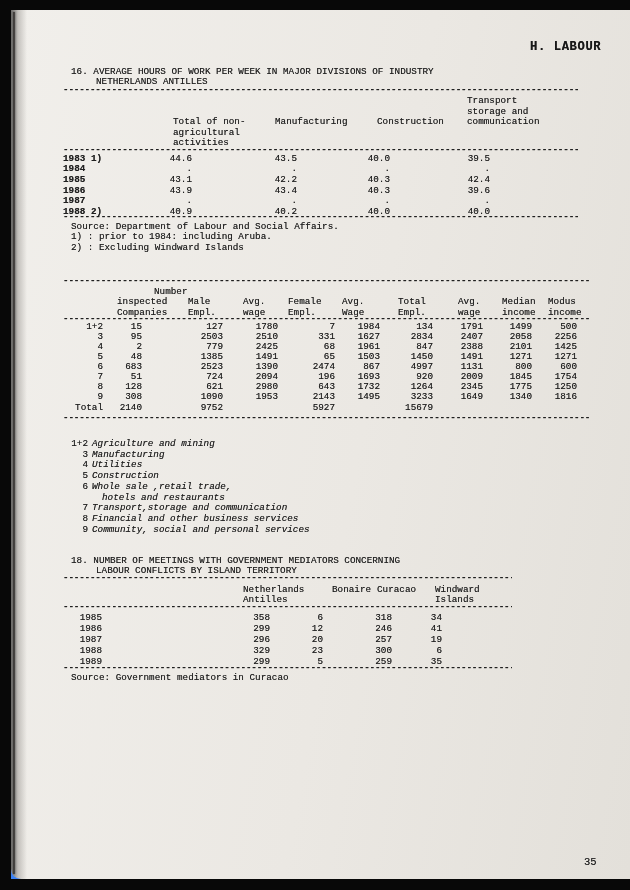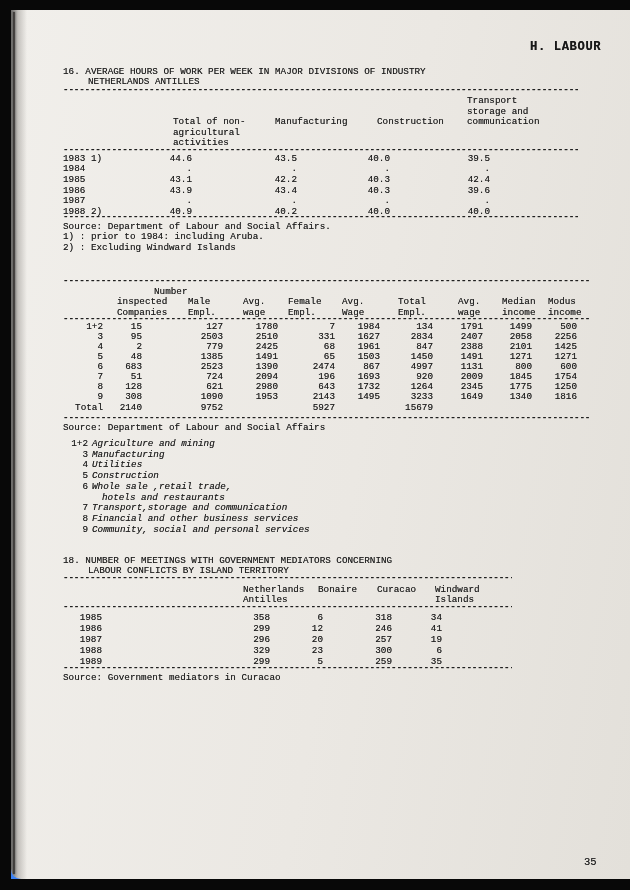--- a/index.html
+++ b/index.html
@@ -11,34 +11,34 @@
   .spine{position:absolute;left:11px;top:10px;width:16px;height:869px;
          background:linear-gradient(to right,rgba(0,0,0,.55),rgba(40,35,30,.22) 45%,rgba(0,0,0,0) 100%);
          border-bottom-left-radius:10px;}
   .spine-line{position:absolute;left:13px;top:12px;width:2px;height:862px;background:rgba(25,22,20,.65);
          box-shadow:0 0 2px rgba(25,22,20,.6);}
   .band-top{position:absolute;left:0;top:0;width:630px;height:10px;background:#080808;}
   .band-left{position:absolute;left:0;top:0;width:11px;height:890px;background:#080808;}
   .band-bottom{position:absolute;left:0;top:879px;width:630px;height:11px;background:#080808;}
 
   .txt{position:absolute;color:#1f1f1f;font-size:9.3px;line-height:10.7px;white-space:pre;
-       text-shadow:0 0 0.5px rgba(30,30,30,.65);}
+       text-shadow:0 0 0.5px rgba(30,30,30,.65);margin-left:8px;}
   .hdr{position:absolute;color:#1f1f1f;font-size:9.3px;line-height:10.5px;white-space:pre;
        text-shadow:0 0 0.5px rgba(30,30,30,.65);}
   .hdr.hn div:first-child{padding-left:5px;margin-left:32px;}
   .dash{position:absolute;overflow:hidden;color:#1c1c1c;font-size:9.3px;line-height:10px;
         white-space:pre;font-weight:bold;letter-spacing:-0.2px;text-shadow:0 0 0.4px rgba(30,30,30,.6);}
 
   table{position:absolute;border-collapse:collapse;table-layout:fixed;
         color:#1f1f1f;font-size:9.3px;text-shadow:0 0 0.5px rgba(30,30,30,.65);}
   td{padding:0;white-space:pre;}
   .t16 td{height:10.7px;line-height:10.7px;text-align:right;}
   .t16 td.c0{text-align:left;}
   .t16{width:427px;}
-  .t16 td.c0{width:52px;} .t16 td.c1{width:77px;} .t16 td.c2{width:105px;}
+  .t16 td.c0{width:52px;font-weight:bold;} .t16 td.c1{width:77px;} .t16 td.c2{width:105px;}
   .t16 td.c3{width:93px;} .t16 td.c4{width:100px;}
 
   .t17{width:514px;}
   .t17 td{height:10px;line-height:10px;text-align:right;}
   .t17 td.c0{width:40px;} .t17 td.c1{width:39px;} .t17 td.c2{width:81px;}
   .t17 td.c3{width:55px;} .t17 td.c4{width:57px;} .t17 td.c5{width:45px;}
   .t17 td.c6{width:53px;} .t17 td.c7{width:50px;} .t17 td.c8{width:49px;}
   .t17 td.c9{width:45px;}
 
   .t18{width:379px;}
@@ -259,39 +259,38 @@
           <td class="c5"></td>
           <td class="c6">15679</td>
           <td class="c7"></td>
           <td class="c8"></td>
           <td class="c9"></td>
         </tr>
       </tbody>
   </table>
 
   <div class="dash" style="left:63px;top:413px;width:527px">--------------------------------------------------------------------------------------------------------------------------------------------------------------------------------------------------------</div>
-  <div class="txt" style="left:63px;top:422.5px">Source: Department of Labour and Social Affairs</div>
 
   <div class="legend">
       <div class="lg-item"><span class="lg-code">1+2</span><span class="lg-label"><div>Agriculture and mining</div></span></div>
       <div class="lg-item"><span class="lg-code">3</span><span class="lg-label"><div>Manufacturing</div></span></div>
       <div class="lg-item"><span class="lg-code">4</span><span class="lg-label"><div>Utilities</div></span></div>
       <div class="lg-item"><span class="lg-code">5</span><span class="lg-label"><div>Construction</div></span></div>
       <div class="lg-item"><span class="lg-code">6</span><span class="lg-label"><div>Whole sale ,retail trade,</div><div class="lg-cont">hotels and restaurants</div></span></div>
       <div class="lg-item"><span class="lg-code">7</span><span class="lg-label"><div>Transport,storage and communication</div></span></div>
       <div class="lg-item"><span class="lg-code">8</span><span class="lg-label"><div>Financial and other business services</div></span></div>
       <div class="lg-item"><span class="lg-code">9</span><span class="lg-label"><div>Community, social and personal services</div></span></div>
     </div>
 
   <div class="txt" style="left:63px;top:555.5px">18. NUMBER OF MEETINGS WITH GOVERNMENT MEDIATORS CONCERNING</div>
   <div class="txt" style="left:88px;top:566px">LABOUR CONFLICTS BY ISLAND TERRITORY</div>
   <div class="dash" style="left:63px;top:573px;width:449px">--------------------------------------------------------------------------------------------------------------------------------------------------------------------------------------------------------</div>
 
   <div class="hdr" style="left:243px;top:584.5px"><div>Netherlands</div><div>Antilles</div></div>
-  <div class="hdr" style="left:318px;top:584.5px"><div>Bonaire</div></div>
+  <div class="hdr" style="left:332px;top:584.5px"><div>Bonaire</div></div>
   <div class="hdr" style="left:377px;top:584.5px"><div>Curacao</div></div>
   <div class="hdr" style="left:435px;top:584.5px"><div>Windward</div><div>Islands</div></div>
 
   <div class="dash" style="left:63px;top:602px;width:449px">--------------------------------------------------------------------------------------------------------------------------------------------------------------------------------------------------------</div>
 
   <table class="t18" style="left:63px;top:611.5px">
     <tbody>
         <tr>
           <td class="c0">1985</td>
           <td class="c1">358</td>

